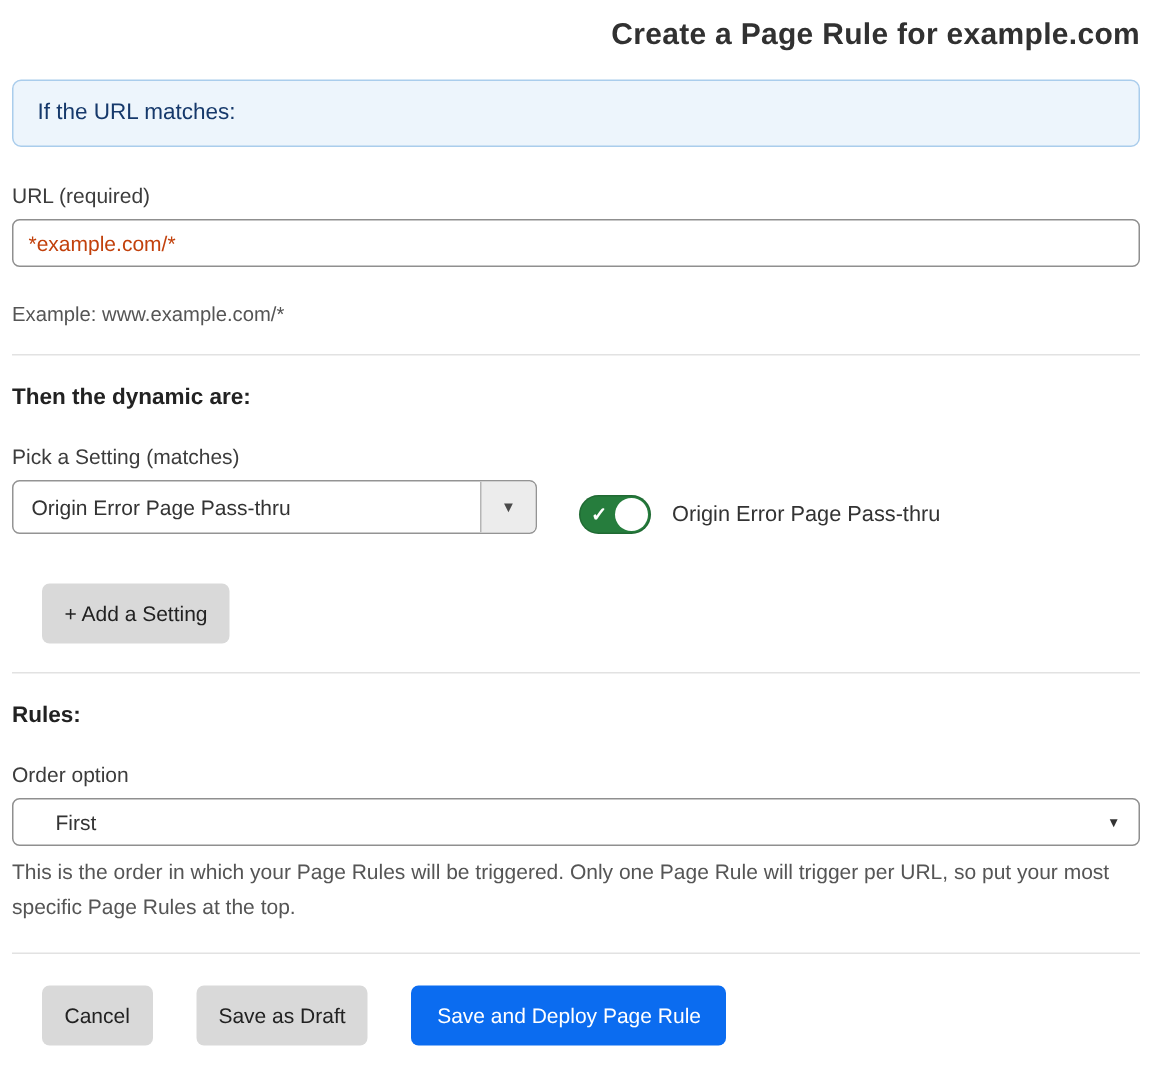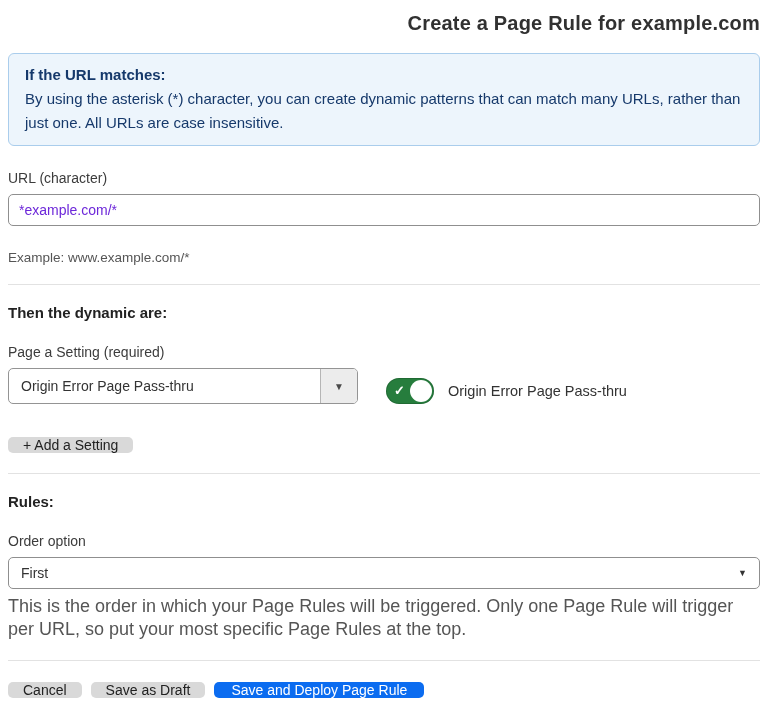--- a/index.html
+++ b/index.html
@@ -18,27 +18,27 @@
   .page-title{font-size:20px; font-weight:bold; color:var(--text-dark); margin:4px 0 18px 0; letter-spacing:.2px;text-align:right;}
   .info-box{
     background:var(--info-bg);
     border:1px solid var(--info-border);
     border-radius:6px;
     padding:9px 16px 10px 16px;
     color:var(--info-text);
     font-size:15px; line-height:24px;
     margin-bottom:24px;
   }
-  .info-box .info-heading{font-weight:bold; font-size:15px; color:var(--info-text);}
+  .info-box .info-heading{font-weight:normal; font-size:15px; color:var(--info-text);}
   .info-box a{color:var(--link); text-decoration:underline; cursor:pointer;}
   .field-label{font-size:14px; color:var(--text-mid); margin-bottom:8px;}
   .url-input{
     width:100%; height:32px;
     border:1px solid var(--input-border); border-radius:5px;
-    padding:0 10px; font-size:14px; color:#6d28d9;
+    padding:0 10px; font-size:14px; color:#c2410c;
     font-family:"Liberation Sans", sans-serif;
     outline:none; background:#fff;
   }
   .helper{font-size:13.5px; color:var(--text-muted); margin-top:24px;}
   .divider{border:none; border-top:1px solid var(--divider); margin:19px 0;}
   .section-heading{font-size:15px; font-weight:bold; color:#222; margin-bottom:23px;}
   .setting-row{display:flex; align-items:flex-end; margin-bottom:0;}
   .fake-select{
     display:flex; align-items:stretch; width:350px; height:36px;
     border:1px solid #949494; border-radius:5px; background:#fff; overflow:hidden; cursor:pointer;
@@ -60,58 +60,58 @@
   }
   .toggle .check{
     position:absolute; left:8px; top:50%; transform:translateY(-52%);
     color:#fff; font-size:13px; font-weight:bold; line-height:1;
   }
   .toggle-label{font-size:14.5px; color:#333; margin-left:14px;}
   .btn{
     display:inline-flex; align-items:center; justify-content:center;
     border:none; border-radius:5px; cursor:pointer;
     font-family:"Liberation Sans", sans-serif; font-size:14px;
-    height:16px; padding:0 15px; color:#222;
+    height:40px; padding:0 15px; color:#222;
     background:var(--secondary-button);
+    margin-left:20px;
   }
   .btn.add-setting{margin-top:33px;}
   .btn.primary{background:var(--primary-button); color:#fff; padding:0 17px;}
   .wide-select{
     position:relative; width:100%; height:32px;
     border:1px solid var(--input-border); border-radius:5px; background:#fff;
-    display:flex; align-items:center; padding:0 12px; font-size:14px; color:#333; cursor:pointer;
+    display:flex; align-items:center; padding:0 28px; font-size:14px; color:#333; cursor:pointer;
   }
   .wide-select .caret{
     position:absolute; right:12px; top:50%; transform:translateY(-50%);
     font-size:9px; color:#333;
   }
-  .order-helper{font-size:18px; color:var(--text-muted); line-height:23px; margin-top:6px; max-width:748px;}
+  .order-helper{font-size:14px; color:var(--text-muted); line-height:23px; margin-top:6px; max-width:748px;}
   .footer-buttons{display:flex; align-items:center; gap:9px; margin-top:21px;}
 </style>
 </head>
 <body>
 
 
 
 <h1 class="page-title">Create a Page Rule for example.com</h1>
 
 <div class="info-box">
   <div class="info-heading">If the URL matches:</div>
-  <div>By using the asterisk (*) character, you can create dynamic patterns that can match many URLs, rather than just one. All URLs are case insensitive.</div>
 </div>
 
-<div class="field-label">URL (character)</div>
+<div class="field-label">URL (required)</div>
 <input class="url-input" type="text" value="*example.com/*" style="">
 <div class="helper">Example: www.example.com/*</div>
 
 <hr class="divider">
 
 <div class="section-heading">Then the dynamic are:</div>
 
-<div class="field-label">Page a Setting (required)</div>
+<div class="field-label">Pick a Setting (matches)</div>
 <div class="setting-row">
   <div class="fake-select">
     <div class="sel-text">Origin Error Page Pass-thru</div>
     <div class="sel-arrow">▼</div>
   </div>
   <div class="toggle-wrap">
     <div class="toggle">
       <span class="check">✓</span>
       <span class="knob"></span>
     </div>

